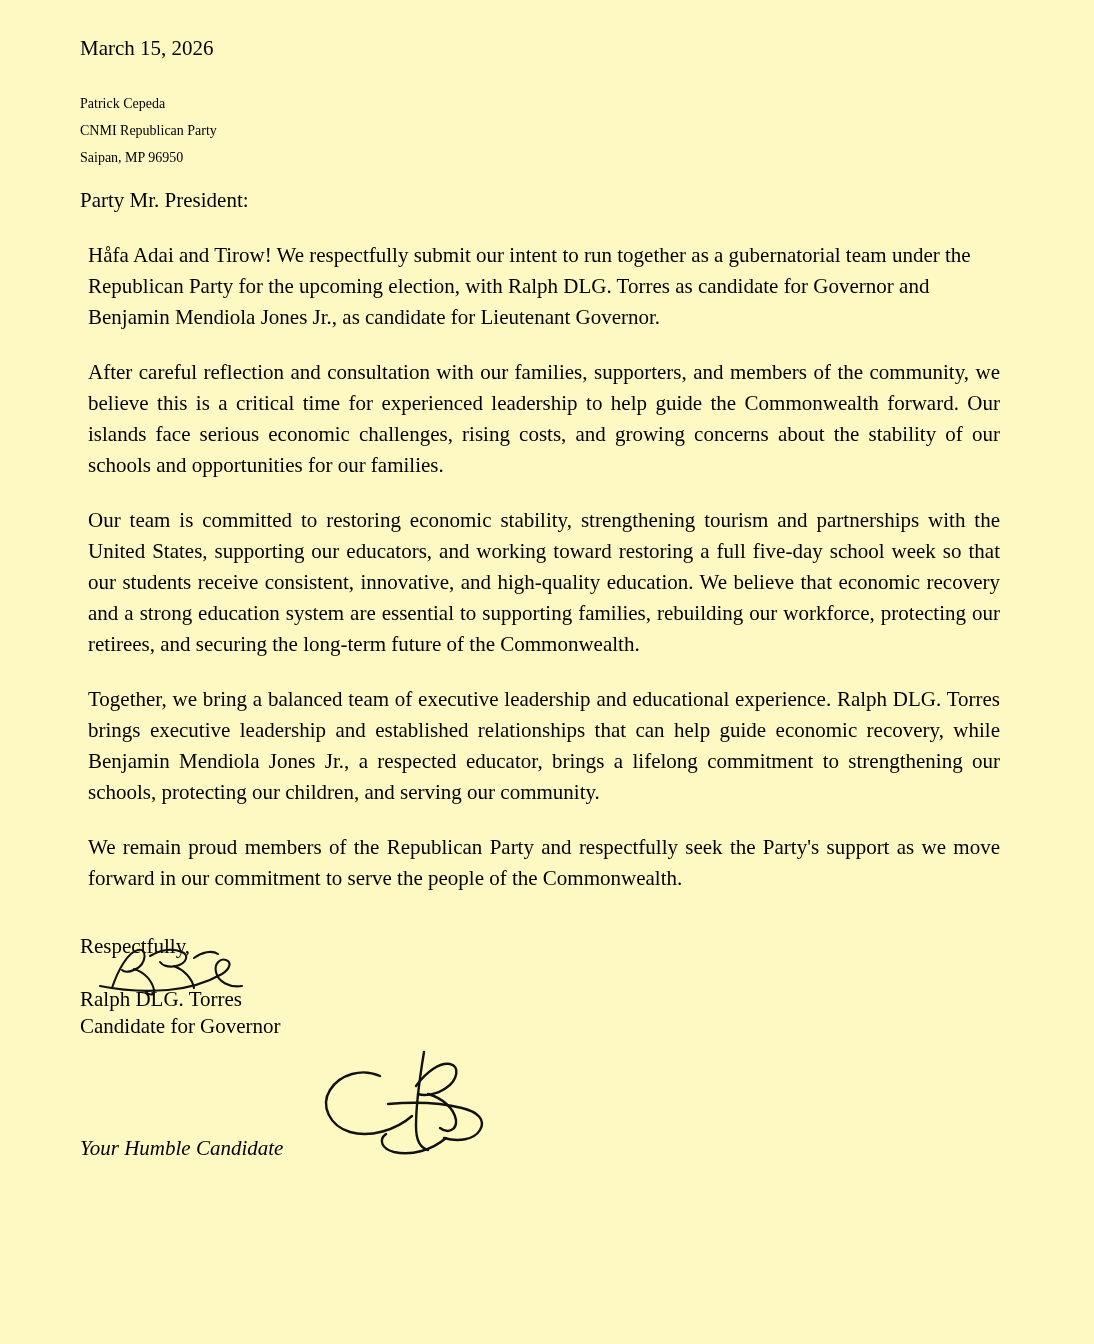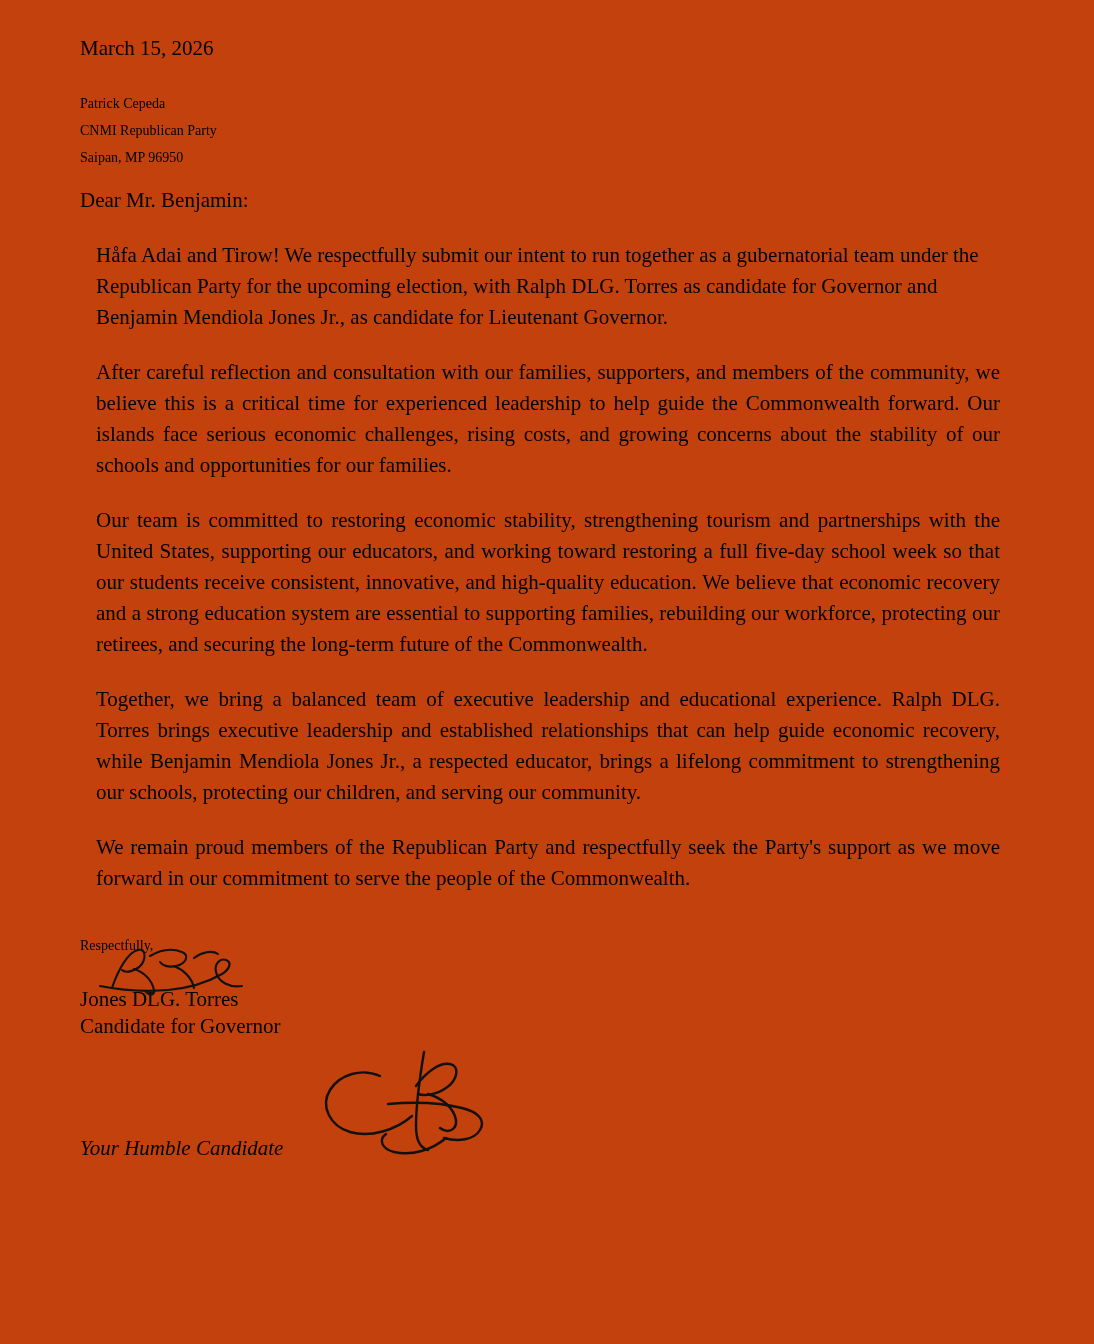--- a/index.html
+++ b/index.html
@@ -13,21 +13,21 @@
     font-family: "Liberation Serif", "DejaVu Serif", serif;
     color: #000000;
     position: relative;
     overflow: hidden;
   }
   .page {
     position: absolute;
     left: 0; top: 0;
     width: 1094px;
     height: 1344px;
-    background: #c2410c;
+    background: #fef9c3;
   }
   .content {
     position: absolute;
     left: 80px;
     top: 34px;
     width: 920px;
   }
   .date {
     font-size: 21px;
     line-height: 28px;
@@ -40,26 +40,26 @@
   }
   .addr-line { white-space: pre; }
   .salutation {
     font-size: 21px;
     line-height: 28px;
     margin-bottom: 26px;
   }
   p.body-para {
     font-size: 21px;
     line-height: 31px;
-    margin: 0 0 24px 16px;
+    margin: 0 0 24px 8px;
     text-align: justify;
   }
   p.body-para.first { text-align: left; }
   .closing {
-    font-size: 14px;
+    font-size: 21px;
     line-height: 28px;
     margin-top: 38px;
     margin-bottom: 0;
   }
   .sig-block {
     position: relative;
     margin-top: 26px;
     font-size: 21px;
     line-height: 27px;
   }
@@ -97,21 +97,21 @@
   <div class="content">
 
     <div class="date">March 15, 2026</div>
 
     <div class="addr-block">
       <div class="addr-line">Patrick Cepeda</div>
       <div class="addr-line">CNMI Republican Party</div>
       <div class="addr-line">Saipan, MP 96950</div>
     </div>
 
-    <div class="salutation">Dear Mr. Benjamin:</div>
+    <div class="salutation">Party Mr. President:</div>
 
     <p class="body-para first">Håfa Adai and Tirow! We respectfully submit our intent to run together as a gubernatorial team under the Republican Party for the upcoming election, with Ralph DLG. Torres as candidate for Governor and Benjamin Mendiola Jones Jr., as candidate for Lieutenant Governor.</p>
     <p class="body-para">After careful reflection and consultation with our families, supporters, and members of the community, we believe this is a critical time for experienced leadership to help guide the Commonwealth forward. Our islands face serious economic challenges, rising costs, and growing concerns about the stability of our schools and opportunities for our families.</p>
     <p class="body-para">Our team is committed to restoring economic stability, strengthening tourism and partnerships with the United States, supporting our educators, and working toward restoring a full five-day school week so that our students receive consistent, innovative, and high-quality education. We believe that economic recovery and a strong education system are essential to supporting families, rebuilding our workforce, protecting our retirees, and securing the long-term future of the Commonwealth.</p>
     <p class="body-para">Together, we bring a balanced team of executive leadership and educational experience. Ralph DLG. Torres brings executive leadership and established relationships that can help guide economic recovery, while Benjamin Mendiola Jones Jr., a respected educator, brings a lifelong commitment to strengthening our schools, protecting our children, and serving our community.</p>
     <p class="body-para">We remain proud members of the Republican Party and respectfully seek the Party's support as we move forward in our commitment to serve the people of the Commonwealth.</p>
 
     <div class="closing">Respectfully,</div>
 
     <div class="sig-block">
@@ -120,21 +120,21 @@
         <g fill="none" stroke="#111111" stroke-width="2.1" stroke-linecap="round" stroke-linejoin="round">
           <path d="M14 46 C20 28, 30 10, 40 8 C50 6, 48 22, 38 27 C30 31, 26 30, 24 28"></path>
           <path d="M36 27 C46 30, 54 38, 56 48 C57 53, 52 54, 48 50"></path>
           <path d="M52 14 C62 8, 74 6, 84 10 C92 13, 88 22, 78 24 C70 26, 64 23, 62 20"></path>
           <path d="M76 24 C86 28, 94 36, 96 46"></path>
           <path d="M2 44 C22 48, 46 50, 70 48 C92 46, 110 40, 124 32 C132 27, 134 20, 128 18 C122 16, 116 22, 118 30 C120 40, 132 46, 144 44"></path>
           <path d="M96 16 C104 10, 114 8, 120 12"></path>
         </g>
       </svg>
 
-      <div class="name">Jones DLG. Torres</div>
+      <div class="name">Ralph DLG. Torres</div>
       <div class="role">Candidate for Governor</div>
 
       <div class="sig-gap"></div>
 
       <svg class="sig2" viewBox="0 0 185 115">
         <g fill="none" stroke="#111111" stroke-width="2.4" stroke-linecap="round" stroke-linejoin="round">
           <path d="M60 30 C42 22, 20 28, 10 44 C0 60, 10 80, 30 86 C50 92, 76 84, 92 70"></path>
           <path d="M104 6 C100 30, 96 58, 96 80 C96 94, 100 102, 108 104"></path>
           <path d="M96 40 C106 26, 120 16, 130 18 C140 20, 138 34, 126 42 C116 49, 104 50, 98 48"></path>
           <path d="M108 48 C122 52, 134 62, 136 74 C137 84, 128 88, 120 82"></path>

